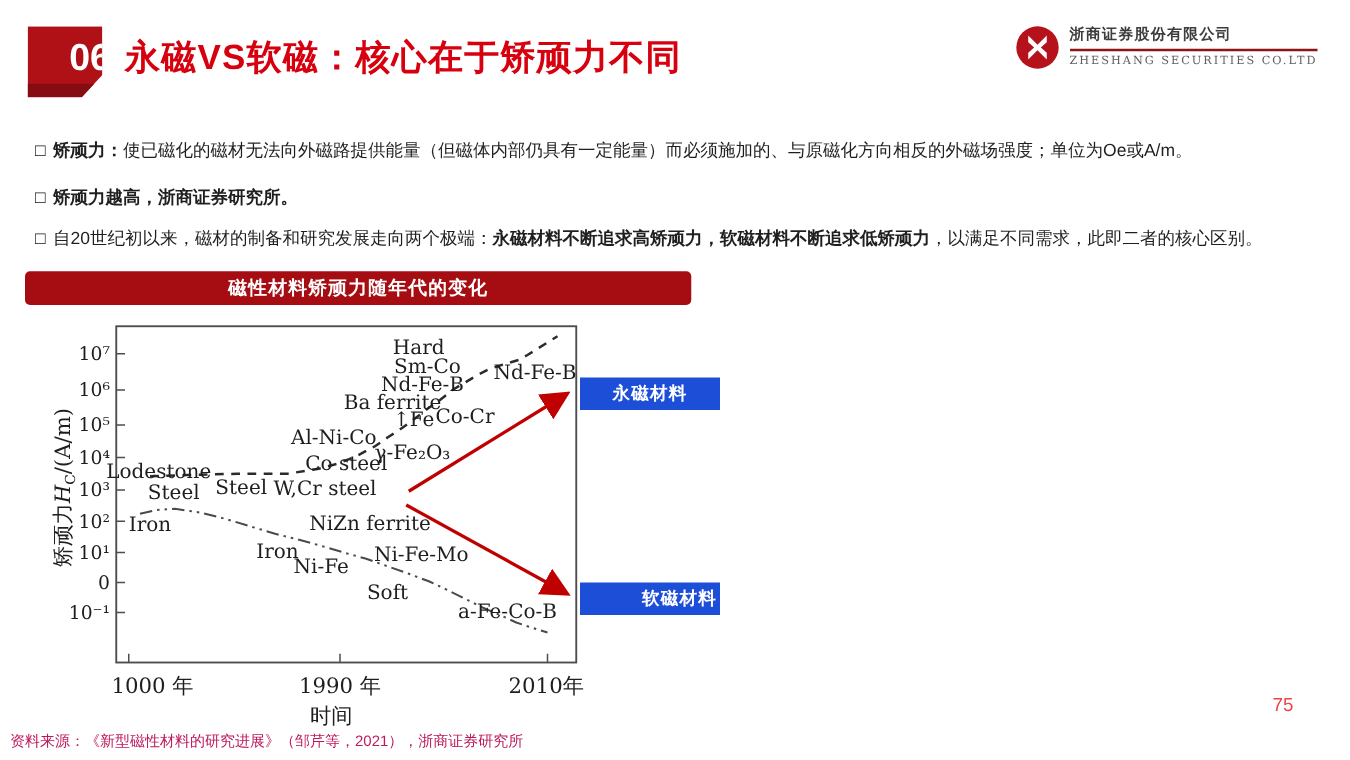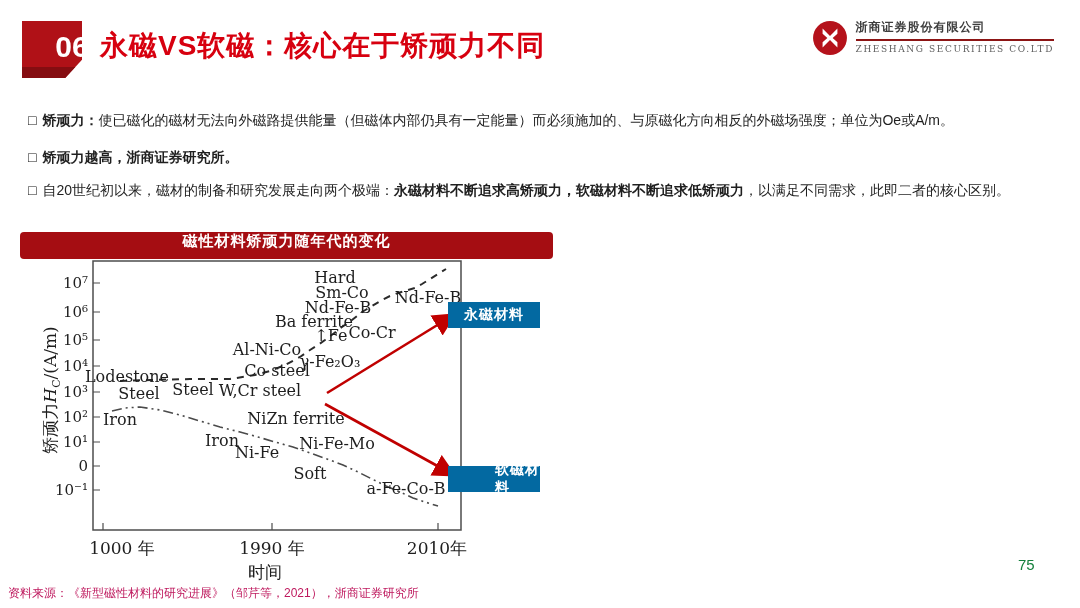--- a/index.html
+++ b/index.html
@@ -38,49 +38,49 @@
   }
   
   .bullet{ position:absolute; left:28px; width:1040px; font-size:14px; color:#1f1f1f; line-height:20px; white-space:nowrap; }
   .bullet .marker{ font-weight:bold; margin-right:6px; color:#111; }
   .bullet .b{ font-weight:bold; }
   .bullet-1{ top:110px; }
   .bullet-2{ top:147px; }
   .bullet-3{ top:180px; }
   
   .chart-banner{
-    position:absolute; left:20px; top:232px; width:533px; height:27px;
+    position:absolute; left:20px; top:217px; width:533px; height:27px;
     background:#a50d12; border-radius:4px;
-    display:flex; justify-content:center;
+    display:flex; align-items:center; justify-content:center;
     color:#ffffff; font-size:15px; font-weight:bold; letter-spacing:1px;
   }
   
   .chart-svg{ position:absolute; left:20px; top:258px; width:545px; height:330px; }
   .mat-label{
     font-family:"DejaVu Serif","Liberation Serif",serif;
     font-size:16px; fill:#1e1e1e;
   }
   .tick-label{
     font-family:"DejaVu Serif","Liberation Serif",serif;
     font-size:15px; fill:#1e1e1e;
   }
   .axis-label{
     font-family:"DejaVu Serif","Liberation Serif",serif;
     font-size:17px; fill:#1e1e1e;
   }
   .annot-box{
-    position:absolute; left:448px; width:92px; height:26px; background:#0369a1;
+    position:absolute; left:464px; width:112px; height:26px; background:#1d4ed8;
     color:#fff; font-size:14px; font-weight:bold; letter-spacing:1px;
     display:flex; align-items:center; justify-content:center;
   }
   .annot-permanent{ top:302px; }
   .annot-soft{ top:466px;padding-left:47px; }
   
   .source-line{ position:absolute; left:8px; top:585px; font-size:12px; color:#be185d; }
-  .page-number{ position:absolute; left:1018px; top:556px; font-size:15px; color:#15803d; }
+  .page-number{ position:absolute; left:1018px; top:556px; font-size:15px; color:#ef4444; }
 </style>
 </head>
 <body>
 
 <div class="slide">
 
   <div class="badge">
     <span class="num">06</span>
   </div>
   <div class="page-title">永磁VS软磁：核心在于矫顽力不同</div>

